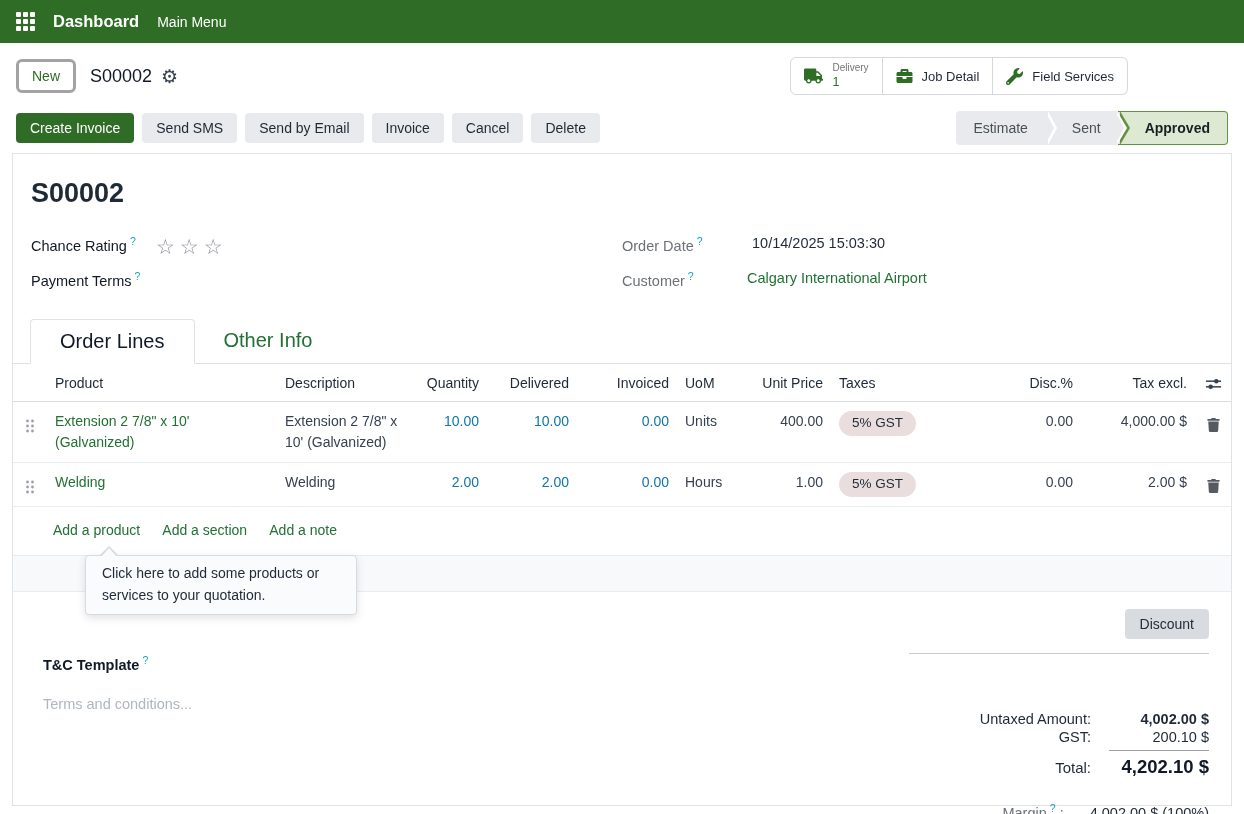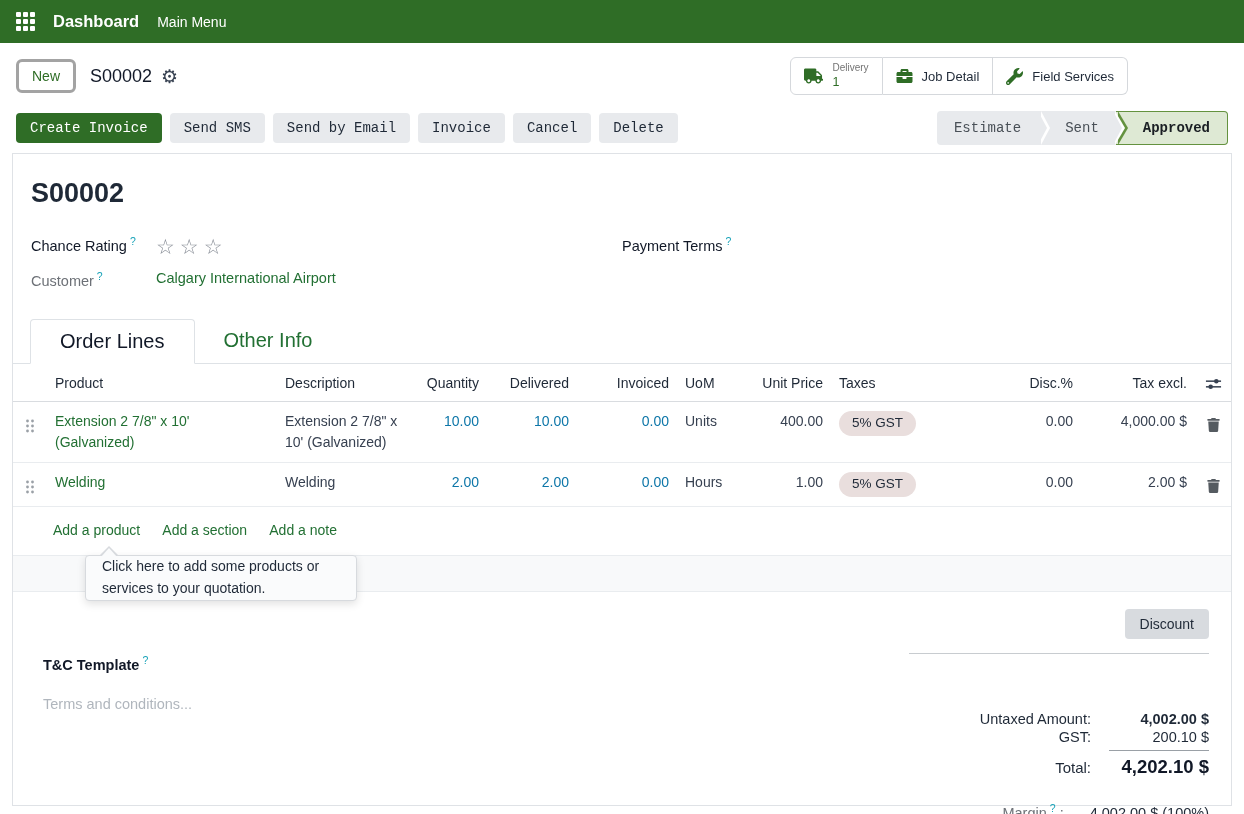--- a/index.html
+++ b/index.html
@@ -21,21 +21,21 @@
   .smart-group { margin-left:auto; display:flex; margin-right:100px; }
   .smart-btn { background:#fff; border:1px solid #d5d8dc; border-left-width:0; padding:4px 13px; display:flex; align-items:center; gap:9px; cursor:pointer; min-height:38px; font-family:inherit; }
   .smart-btn:first-child { border-left-width:1px; border-radius:6px 0 0 6px; }
   .smart-btn:last-child { border-radius:0 6px 6px 0; }
   .smart-btn .stack { display:flex; flex-direction:column; align-items:flex-start; line-height:1.25; }
   .smart-lbl { font-size:10px; color:#737373; }
   .smart-cnt { font-size:12.5px; color:#2f6d26; }
   .smart-lbl-lg { font-size:13px; color:#1f2937; }
 
   
-  .action-bar { display:flex; align-items:center; padding:4px 16px 8px;font-family:Liberation Mono, monospace; }
+  .action-bar { display:flex; align-items:center; padding:4px 16px 8px; }
   .btns { display:flex; gap:8px; }
   .btn { font-family:inherit; font-size:14px; padding:7px 14px; border-radius:4px; border:none; cursor:pointer; }
   .btn-primary { background:#2f6d26; color:#fff; font-weight:500; }
   .btn-sec { background:#e8eaed; color:#1f2937; }
 
   
   .statusbar { margin-left:auto; display:flex; height:34px; }
   .sb-step { position:relative; font-size:14px; color:#495057; line-height:34px; background:#e8eaed; padding:0 17px 0 27px; cursor:pointer; white-space:nowrap; }
   .sb-step.s0 { border-radius:4px 0 0 4px; padding-left:17px; }
   .sb-step.s0::before { content:""; position:absolute; top:0; right:-12px; border-top:17px solid transparent; border-bottom:17px solid transparent; border-left:9px solid #fff; z-index:1; }
@@ -76,21 +76,21 @@
   .cell-link { color:#227033; cursor:pointer; }
   .num-blue { color:#0d76a8; font-weight:500; cursor:pointer; }
   .num { color:#374151; cursor:pointer; }
   .pill { display:inline-block; background:#e9dedd; color:#1f2937; border-radius:16px; padding:2px 13px; font-size:13.5px; cursor:pointer; }
   .trash { cursor:pointer; display:inline-block; margin-top:2px; }
   .links-cell { padding:13px 8px 14px 40px !important; }
   .add-link { color:#227033; font-size:14px; margin-right:19px; cursor:pointer; text-decoration:none; }
   .strip { height:36px; background:#f8f9fa; border-bottom:1px solid #e9ecef; }
 
   
-  .tooltip { position:absolute; left:72px; top:401px; width:272px; background:#fafbfc; border:1px solid #d7dade; border-radius:4px; box-shadow:0 3px 8px rgba(0,0,0,.12); padding:0 16px; font-size:14px; color:#1f2937; line-height:1.55; z-index:10; }
+  .tooltip { position:absolute; left:72px; top:401px; width:272px; background:#fafbfc; border:1px solid #d7dade; border-radius:4px; box-shadow:0 3px 8px rgba(0,0,0,.12); padding:7px 16px; font-size:14px; color:#1f2937; line-height:1.55; z-index:10; }
   .tooltip::before { content:""; position:absolute; top:-10px; left:13px; border-left:10px solid transparent; border-right:10px solid transparent; border-bottom:10px solid #d7dade; }
   .tooltip::after { content:""; position:absolute; top:-8px; left:15px; border-left:8px solid transparent; border-right:8px solid transparent; border-bottom:9px solid #fafbfc; }
 
   
   .bottom { display:flex; padding:17px 22px 0 30px; }
   .tc-col { flex:1; }
   .tc-label { margin-top:45px; font-size:14.5px; color:#111827; font-weight:600; }
   .tc-placeholder { margin-top:23px; color:#b0b6bd; font-size:14.5px; cursor:text; }
   .totals-col { width:300px; }
   .discount-row { text-align:right; }
@@ -177,20 +177,24 @@
   </div>
 
   <div class="sheet">
     <div class="sheet-head">
       <div class="rec-title">S00002</div>
 
       <div class="fields">
         <div class="frow">
           <span class="flabel lbl-dark"><span>Chance Rating</span><sup class="help">?</sup></span>
           <span class="stars"><span>☆</span><span>☆</span><span>☆</span></span>
+        </div>
+        <div class="frow rcol">
+          <span class="flabel lbl-mut"><span>Order Date</span><sup class="help">?</sup></span>
+          <span class="fval">10/14/2025 15:03:30</span>
         </div>
         <div class="frow rcol">
           <span class="flabel lbl-dark"><span>Payment Terms</span><sup class="help">?</sup></span>
           <span class="fval"></span>
         </div>
         <div class="frow">
           <span class="flabel lbl-mut"><span>Customer</span><sup class="help">?</sup></span>
           <a class="link-green">Calgary International Airport</a>
         </div>
       </div>

